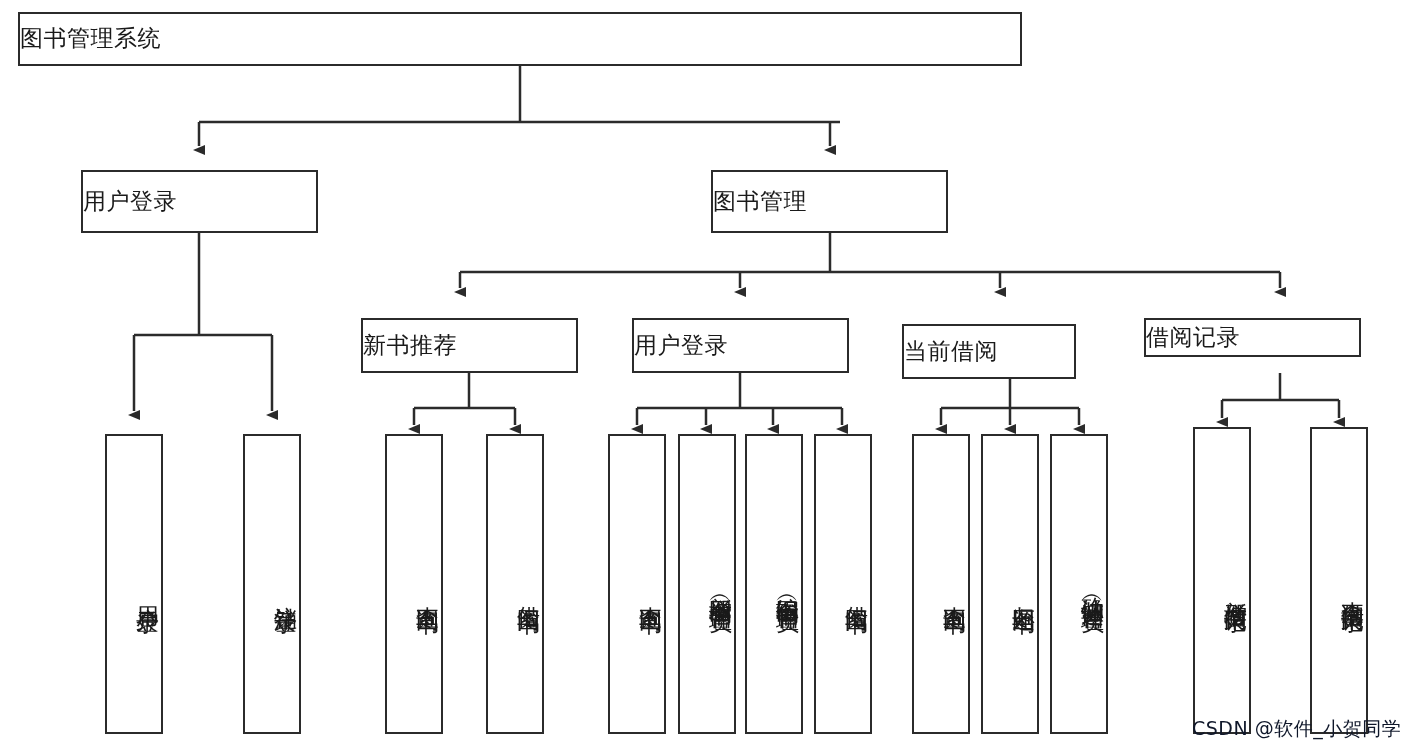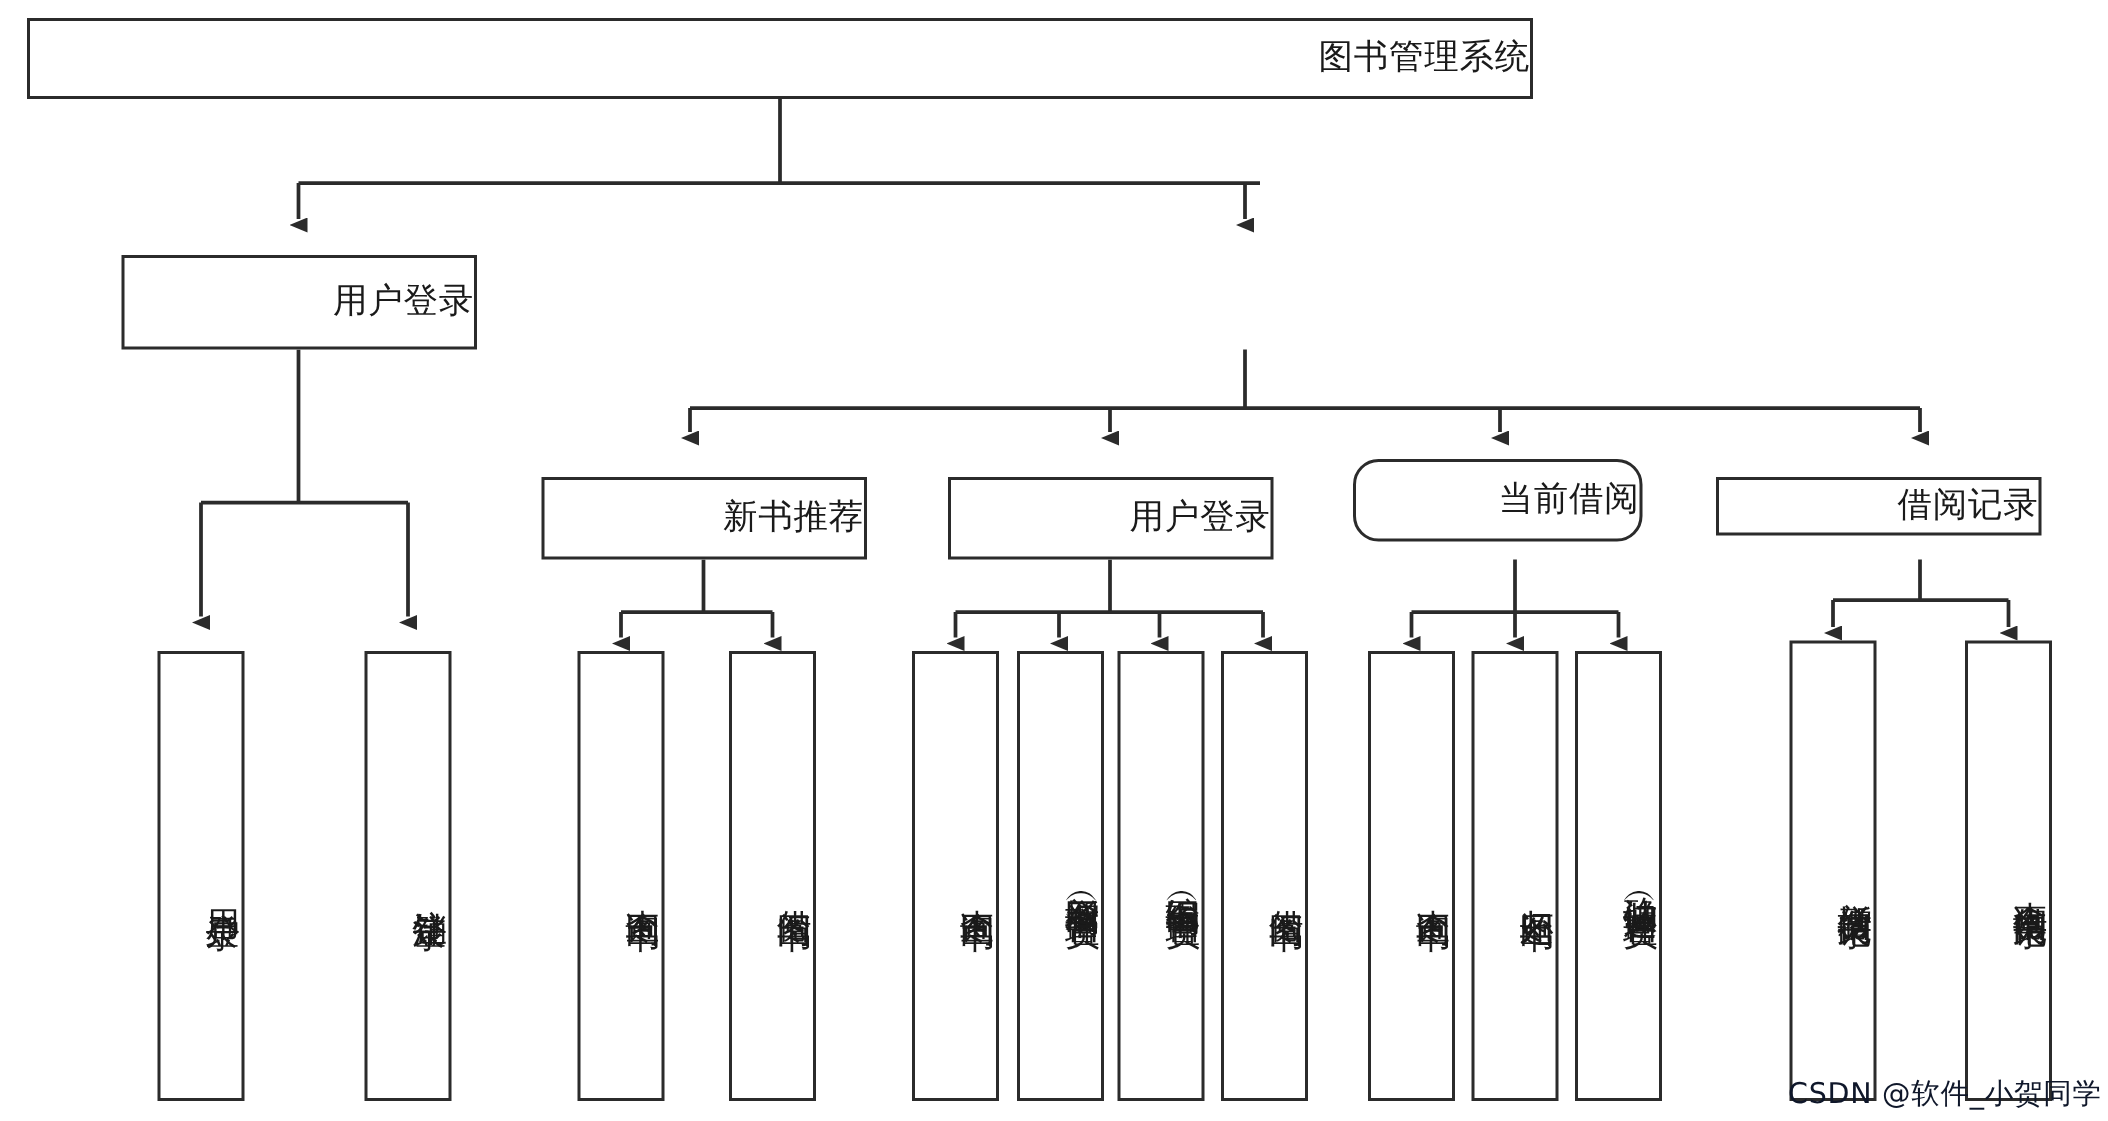--- a/index.html
+++ b/index.html
@@ -25,21 +25,21 @@
     height: 747px;
     pointer-events: none;
   }
   .node {
     position: absolute;
     box-sizing: border-box;
     border: 2.5px solid #2b2b2b;
     background: #ffffff;
     display: flex;
     align-items: center;
-    justify-content: flex-end;
+    justify-content: flex-start;
     color: #1a1a1a;
     line-height: 1.18;
   }
   .node.horiz {
     font-size: 23px;
     letter-spacing: 0.5px;
   }
   .node.vert {
     writing-mode: vertical-rl;
     text-orientation: upright;
@@ -120,30 +120,33 @@
   </svg>
 
   <div class="node horiz" style="left:18px; top:12px; width:1004px; height:54px;">
     <span class="node-label">图书管理系统</span>
   </div>
 
   <div class="node horiz" style="left:81px; top:170px; width:237px; height:63px;">
     <span class="node-label">用户登录</span>
   </div>
 
+  <div class="node horiz" style="left:711px; top:170px; width:237px; height:63px;">
+    <span class="node-label">图书管理</span>
+  </div>
 
   <div class="node horiz" style="left:361px; top:318px; width:217px; height:55px;">
     <span class="node-label">新书推荐</span>
   </div>
 
   <div class="node horiz" style="left:632px; top:318px; width:217px; height:55px;">
     <span class="node-label">用户登录</span>
   </div>
 
-  <div class="node horiz" style="left:902px; top:306px; width:193px; height:55px;border-radius:17px;">
+  <div class="node horiz" style="left:902px; top:324px; width:174px; height:55px;">
     <span class="node-label">当前借阅</span>
   </div>
 
   <div class="node horiz" style="left:1144px; top:318px; width:217px; height:39px;">
     <span class="node-label">借阅记录</span>
   </div>
 
   <div class="node vert" style="left:105px; top:434px; width:58px; height:300px;">
     <span class="node-label">用户登录</span>
   </div>

